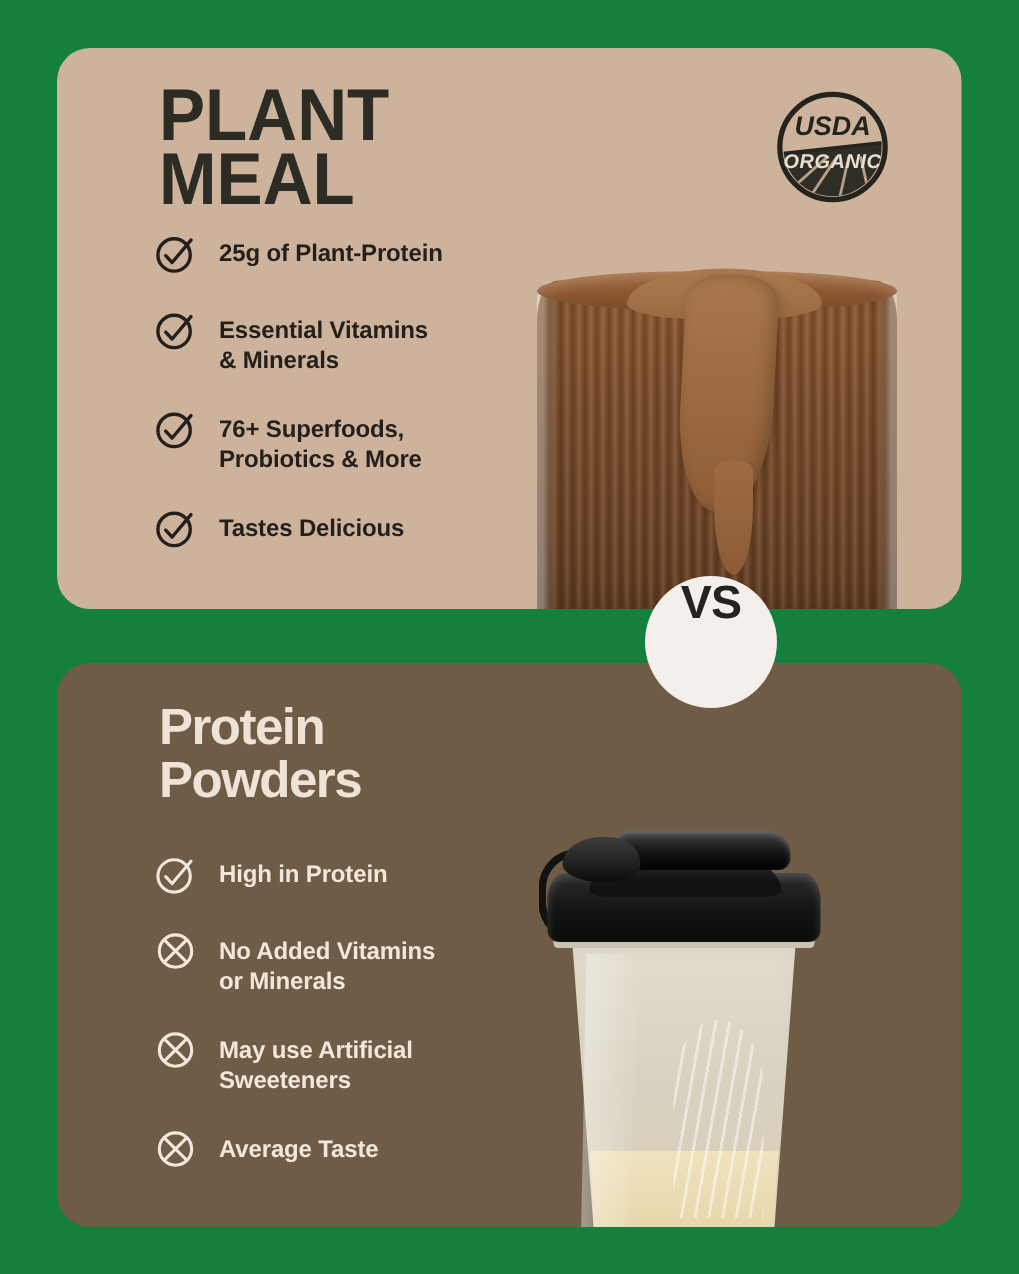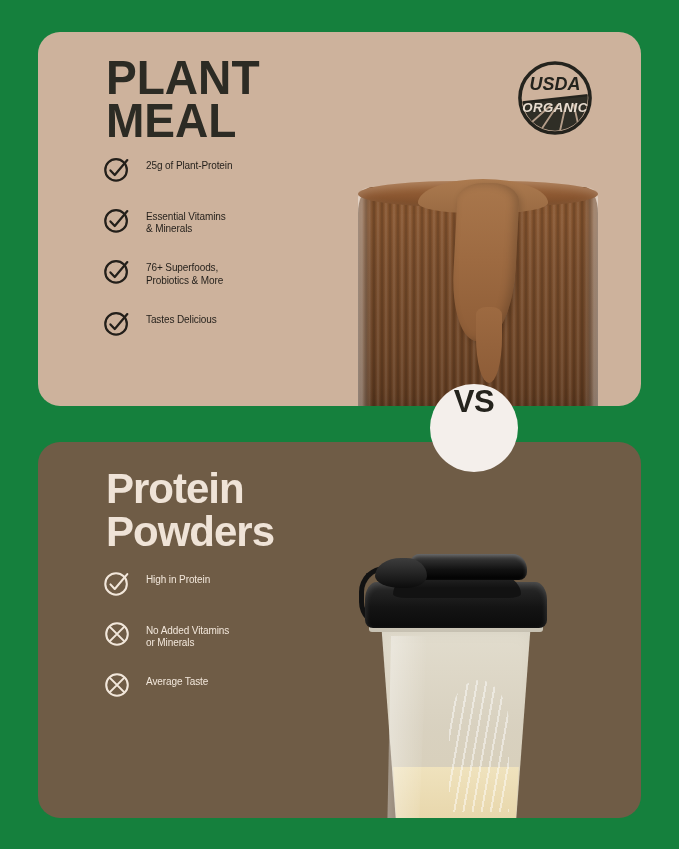--- a/index.html
+++ b/index.html
@@ -56,21 +56,21 @@
   #title-top {
     color: #2c2b24;
     font-size: 49px;
     font-stretch: condensed;
     letter-spacing: 0px;
     transform: scaleX(0.94);
     transform-origin: left top;
   }
   #title-bottom {
     color: #efe3d7;
-    font-size: 42px;
+    font-size: 34px;
     left: 68px;
     top: 26px;
     line-height: 1.02;
     letter-spacing: -1px;
   }
 
   
   .features {
     position: absolute;
     left: 64px;
@@ -92,22 +92,22 @@
   .feature-icon {
     flex: 0 0 auto;
     width: 30px;
     height: 30px;
     margin-right: 14px;
     margin-top: -2px;
   }
   .feature-icon svg { display: block; width: 30px; height: 30px; }
 
   .feature-text {
-    font-size: 10px;
-    font-weight: 400;
+    font-size: 16px;
+    font-weight: 700;
     line-height: 1.22;
     white-space: pre-line;
     padding-top: 4px;
     letter-spacing: -0.1px;
   }
   #features-top .feature-text { color: #231f1a; }
   #features-bottom .feature-text { color: #f2e7db; }
 
   
   #vs-badge {
@@ -449,20 +449,30 @@
         <span class="feature-text">No Added Vitamins
 or Minerals</span>
       </li>
       <li class="feature">
         <span class="feature-icon">
           <svg viewBox="0 0 32 32" aria-hidden="true">
             <circle cx="16" cy="16" r="11.5" fill="none" stroke="#f2e7db" stroke-width="2.2"></circle>
             <path d="M8.4 8.4 L23.6 23.6 M23.6 8.4 L8.4 23.6" fill="none" stroke="#f2e7db" stroke-width="2.2" stroke-linecap="round"></path>
           </svg>
         </span>
+        <span class="feature-text">May use Artificial
+Sweeteners</span>
+      </li>
+      <li class="feature">
+        <span class="feature-icon">
+          <svg viewBox="0 0 32 32" aria-hidden="true">
+            <circle cx="16" cy="16" r="11.5" fill="none" stroke="#f2e7db" stroke-width="2.2"></circle>
+            <path d="M8.4 8.4 L23.6 23.6 M23.6 8.4 L8.4 23.6" fill="none" stroke="#f2e7db" stroke-width="2.2" stroke-linecap="round"></path>
+          </svg>
+        </span>
         <span class="feature-text">Average Taste</span>
       </li>
     </ul>
   </section>
 
   <div id="vs-badge">
     <span class="no-select">VS</span>
   </div>
 
 </div>

